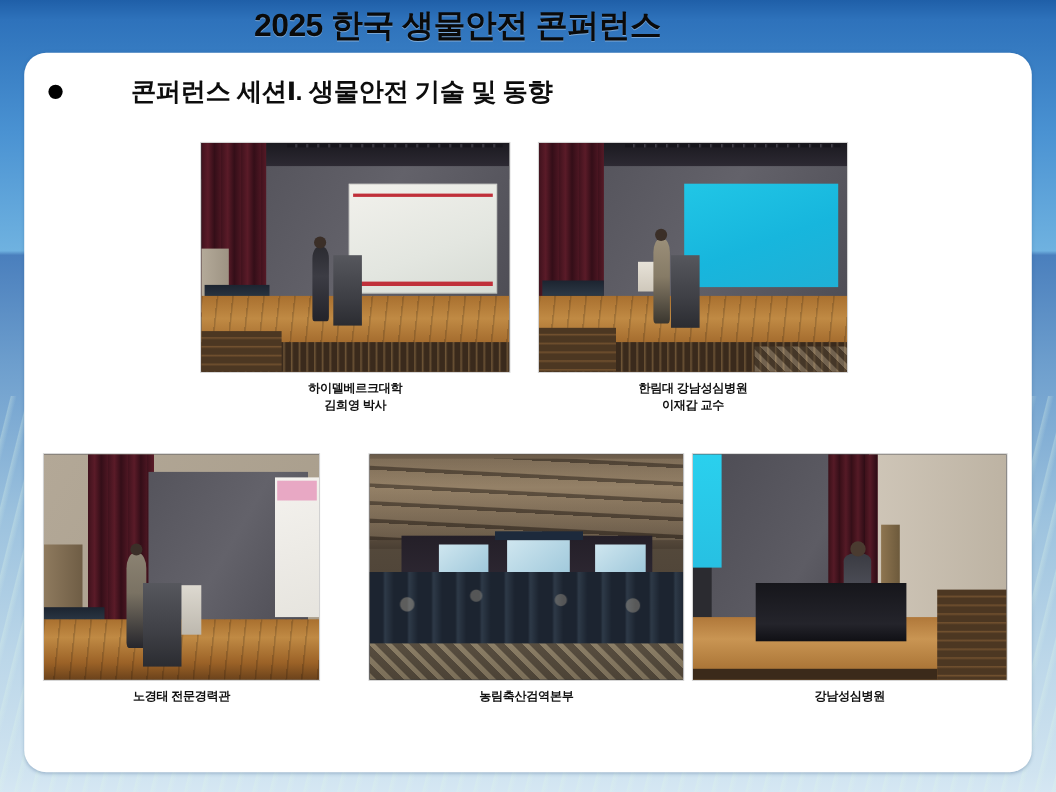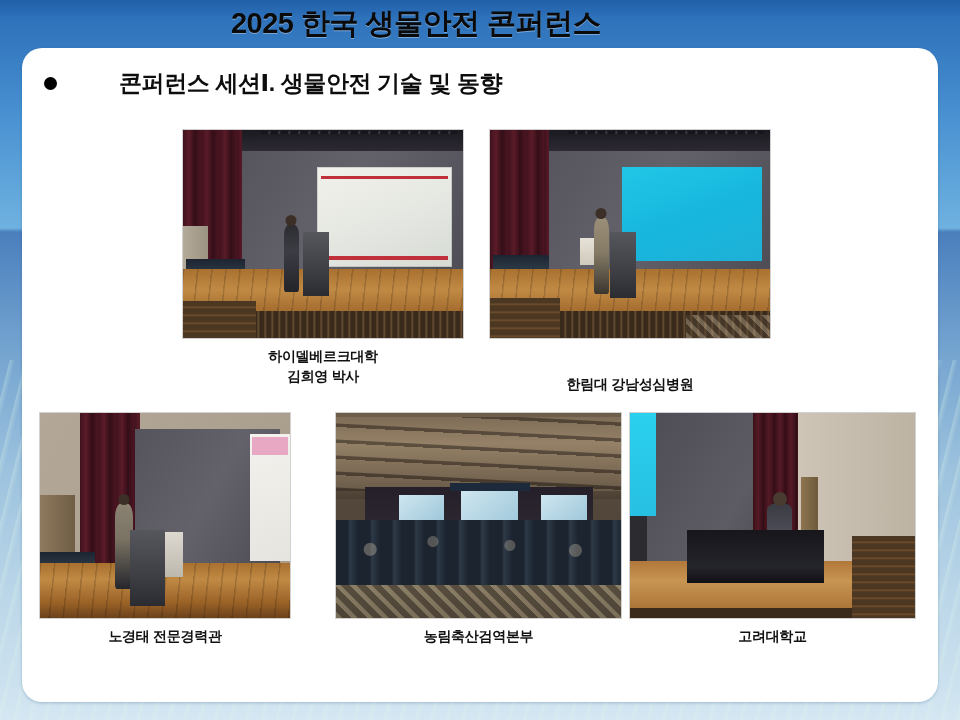--- a/index.html
+++ b/index.html
@@ -105,21 +105,21 @@
   
   .photo {
     position: absolute;
     overflow: hidden;
     background: #2b2b30;
     box-shadow: 0 0 0 1px rgba(0,0,0,.18);
   }
   .cap {
     position: absolute;
     text-align: center;
-    font-size: 14px;
+    font-size: 11px;
     font-weight: bold;
     color: #111111;
     line-height: 1.45;
     letter-spacing: -0.3px;
     white-space: nowrap;
     z-index: 5;
   }
 
   
   .sc { position: absolute; }
@@ -317,22 +317,23 @@
       <div class="sc stage-floor lines"></div>
       <div class="sc" style="left:32%; top:52%; width:7%; height:13%; background:linear-gradient(to bottom,#e7e2d8,#cfc8bb);"></div>
       <div class="sc person" style="left:37%; top:42%; width:5.5%; height:37%; background:linear-gradient(to bottom,#9b8f79 0%,#867b66 45%,#3a362f 100%);">
         <span class="person-head"></span>
       </div>
       <div class="sc podium" style="left:43%; top:49%; width:9%; height:32%;"></div>
       <div class="sc stage-front"></div>
       <div class="sc steps" style="left:0; bottom:0; width:25%; height:19%;"></div>
       <div class="sc" style="left:70%; bottom:0; width:30%; height:11%; background:repeating-linear-gradient(45deg,rgba(220,205,175,.35) 0 4px,rgba(80,68,52,.5) 5px 10px);"></div>
     </div>
-    <div class="cap" style="left:468px; top:298px; width:280px;margin-top:28px;">
+    <div class="cap" style="left:468px; top:298px; width:280px;">
       <div>한림대 강남성심병원</div>
+      <div>이재갑 교수</div>
     </div>
 
     <div class="photo" style="left:18px; top:365px; width:250px; height:205px;">
       <div class="sc" style="left:0; top:0; width:100%; height:100%; background:linear-gradient(120deg,#b3a897 0%,#a79c8a 100%);"></div>
       <div class="sc curtain" style="left:16%; top:0; width:24%; height:78%;"></div>
       <div class="sc" style="left:38%; top:8%; width:58%; height:68%; background:linear-gradient(120deg,#55545c 0%,#63626a 50%,#4c4b53 100%);"></div>
       <div class="sc" style="left:84%; top:10%; width:16%; height:62%; background:linear-gradient(160deg,#f4f2ee 0%,#e6e4de 100%);">
         <div class="sc" style="left:6%; top:3%; width:88%; height:14%; background:#e8a8c4;"></div>
       </div>
       <div class="sc" style="left:0; top:40%; width:14%; height:34%; background:linear-gradient(to right,#8e7a5e,#6f5d45);"></div>
@@ -372,17 +373,17 @@
       <div class="sc" style="left:60%; top:31%; width:6%; height:43%; background:linear-gradient(to right,#8e7550,#6d5a3c);"></div>
       <div class="sc t-floor"></div>
       <div class="sc person" style="left:48%; top:44%; width:9%; height:22%; background:linear-gradient(to bottom,#3a3b42 0%,#4a4b54 60%,#2d2e35 100%);">
         <span class="person-head" style="width:14px;height:14px;top:-11px;background:#4a3b30;"></span>
       </div>
       <div class="sc t-table"></div>
       <div class="sc steps" style="right:0; bottom:0; width:22%; height:40%;"></div>
       <div class="sc" style="left:0; bottom:0; width:78%; height:5%; background:#3b2a1a;"></div>
     </div>
     <div class="cap" style="left:608px; top:578px; width:285px;">
-      <div>고려대학교</div>
+      <div>강남성심병원</div>
     </div>
 
   </div>
 </div>
 
 </body></html>

